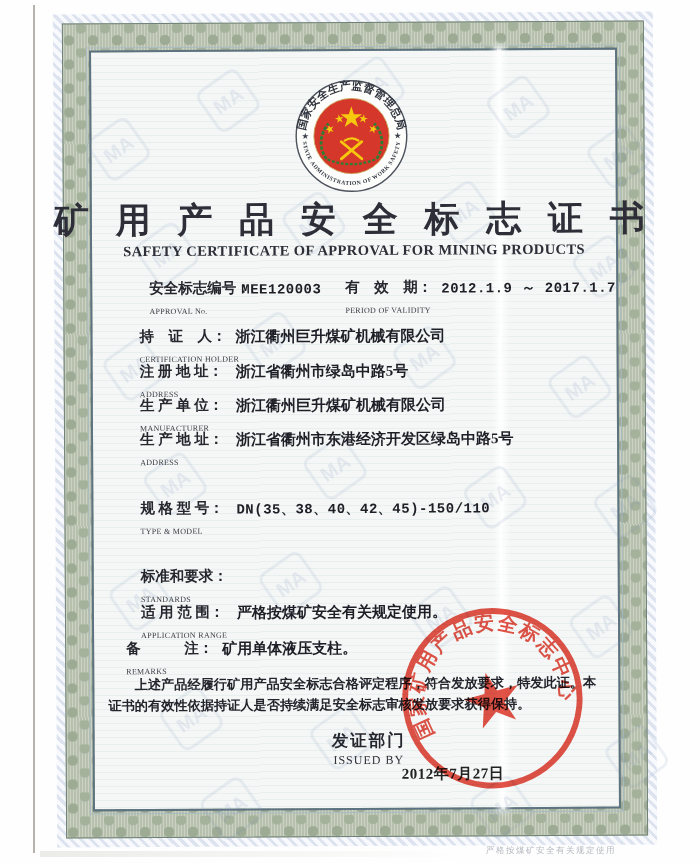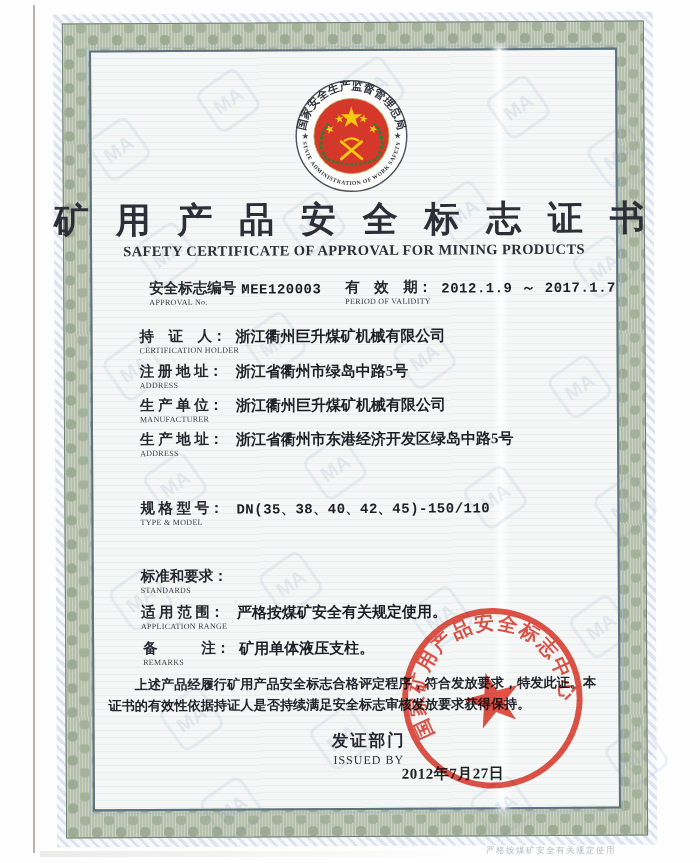--- a/index.html
+++ b/index.html
@@ -30,21 +30,21 @@
   
   .emblem{position:absolute;left:241px;top:66px;width:114px;height:114px;z-index:2;}
   .title-cn{position:absolute;left:0;right:0;top:183px;text-align:center;z-index:2;
             font-size:35px;font-weight:700;letter-spacing:9px;color:#2d2e37;}
   .title-en{position:absolute;left:0;right:0;top:229px;text-align:center;z-index:2;
             font-size:14.5px;font-weight:700;letter-spacing:.4px;color:#2d2e37;}
 
   
   .lab{display:flex;flex-direction:column;flex:0 0 auto;}
   .lab .cn{font-size:14.5px;font-weight:700;color:#26262e;white-space:nowrap;line-height:1.15;}
-  .lab .en{font-size:8px;font-weight:400;color:#3a3a42;letter-spacing:.3px;margin-top:1px;white-space:nowrap;}
+  .lab .en{font-size:8px;font-weight:400;color:#3a3a42;letter-spacing:.3px;margin-top:10px;white-space:nowrap;}
   .val{font-size:15px;font-weight:600;color:#1e1e26;line-height:1.15;padding-top:1px;white-space:nowrap;}
   .val.mono{font-family:"Liberation Mono","DejaVu Sans Mono",monospace;font-weight:700;font-size:14px;letter-spacing:.5px;padding-top:2px;}
   .row{position:absolute;display:flex;z-index:2;}
   .row .lab{width:96px;}
   .row-approval{position:absolute;left:95px;top:266px;display:flex;z-index:2;}
   .row-approval .g1{display:flex;width:196px;}
   .row-approval .lab{width:92px;}
   .row-approval .g2{display:flex;}
   .row-approval .g2 .lab{width:96px;}
 
@@ -196,21 +196,21 @@
         <span class="en">STANDARDS</span>
         </div>
     </div>
     <div class="row" style="left:85px;top:590px">
       <div class="lab">
           <span class="cn">适 用 范 围：</span>
         <span class="en">APPLICATION RANGE</span>
         </div>
       <div class="val">严格按煤矿安全有关规定使用。</div>
     </div>
-    <div class="row" style="left:87px;top:626px">
+    <div class="row" style="left:70px;top:626px">
       <div class="lab">
           <span class="cn">备　　　注：</span>
         <span class="en">REMARKS</span>
         </div>
       <div class="val">矿用单体液压支柱。</div>
     </div>
 
     <div class="statement">上述产品经履行矿用产品安全标志合格评定程序，符合发放要求，特发此证。本证书的有效性依据持证人是否持续满足安全标志审核发放要求获得保持。</div>
     <div class="issued">
       <div class="cn">发证部门</div>

